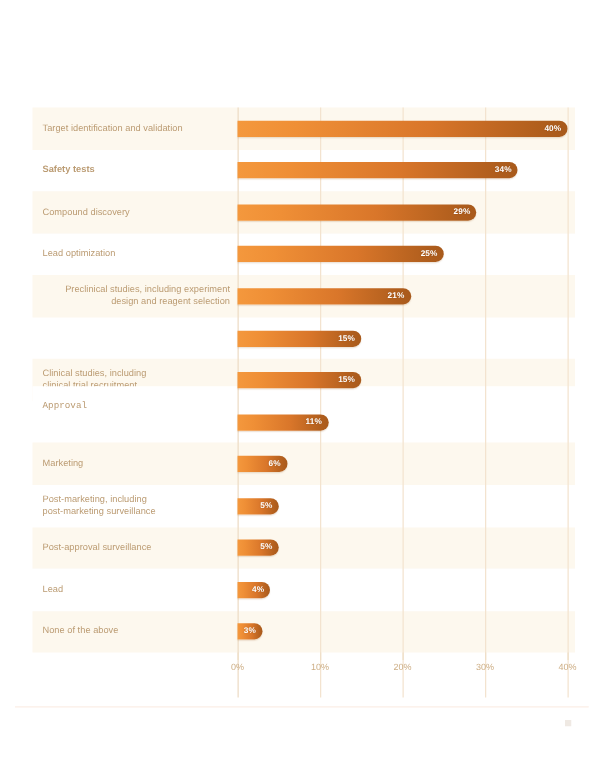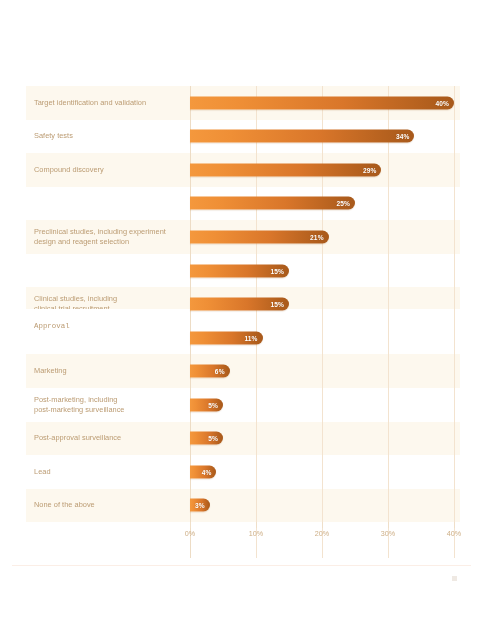--- a/index.html
+++ b/index.html
@@ -173,27 +173,30 @@
 <body>
 
 <div id="chart-root">
 
   <div class="plot-block">
 
     <div class="rows">
         <div class="row band" style="top: 0px;">
           <div class="row-label">Target identification and validation</div>
         </div>
-        <div class="row plain" style="top: 33.55px;">
+        <div class="row plain" style="top: 33.55px; font-weight: bold;">
           <div class="row-label">Safety tests</div>
         </div>
         <div class="row band" style="top: 67.1px;">
           <div class="row-label">Compound discovery</div>
         </div>
-        <div class="row band" style="top: 134.2px;">
+        <div class="row plain" style="top: 100.65px;">
+          <div class="row-label">Lead optimization</div>
+        </div>
+        <div class="row band" style="top: 134.2px; text-align: right;">
           <div class="row-label">Preclinical studies, including experiment
 design and reagent selection</div>
         </div>
         <div class="row band" style="top: 201.3px;">
           <div class="row-label">Clinical studies, including
 clinical trial recruitment</div>
         </div>
         <div class="row plain" style="top: 223px; font-family: Liberation Mono, monospace;">
           <div class="row-label">Approval</div>
         </div>

